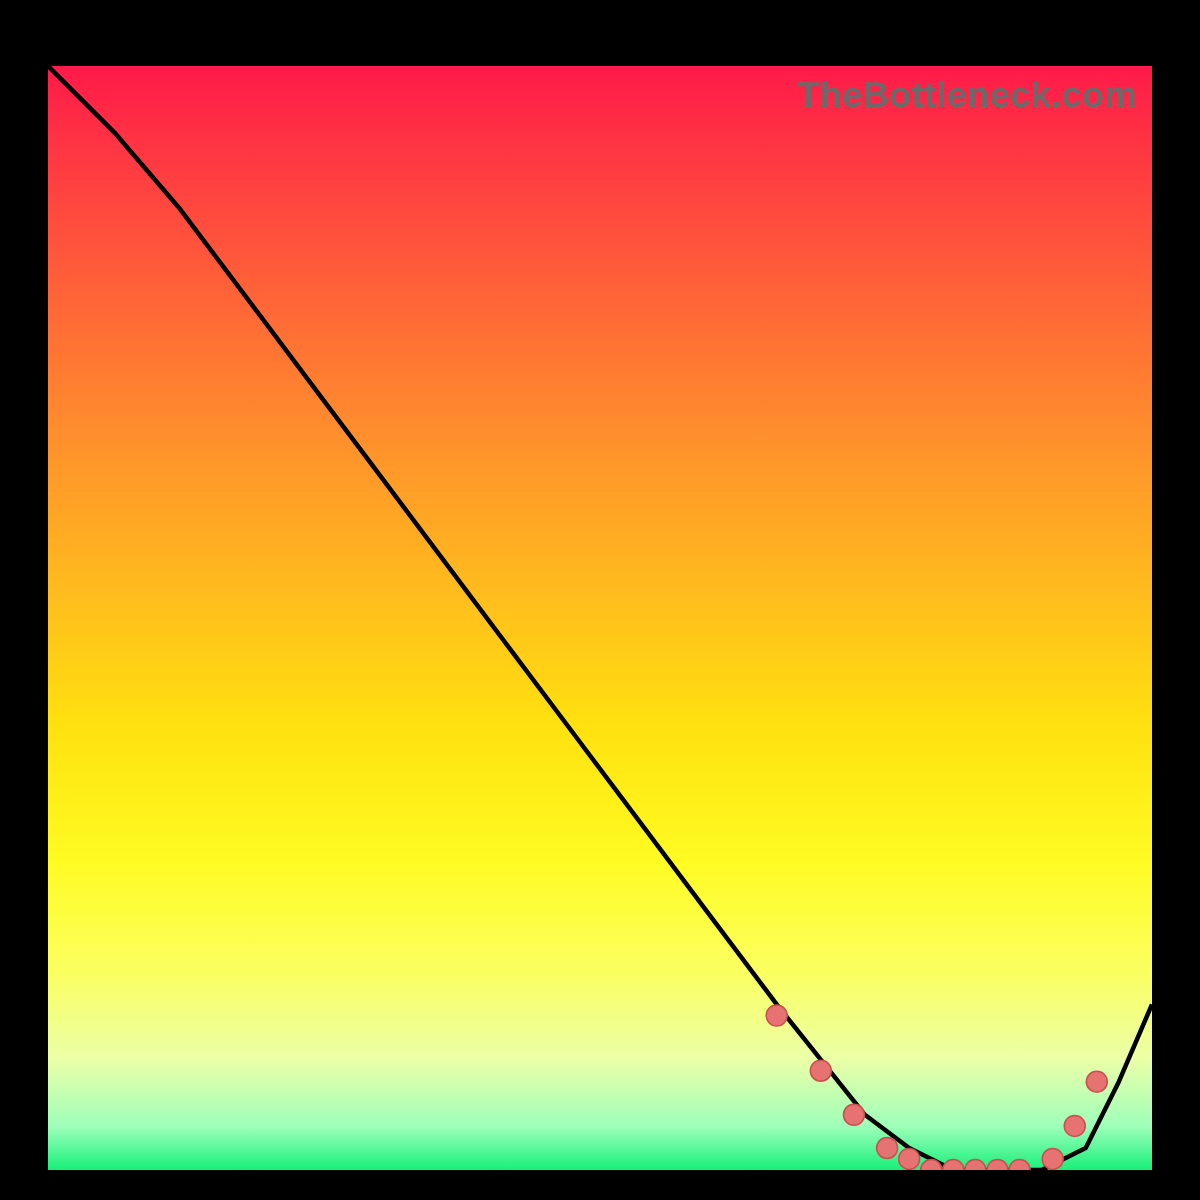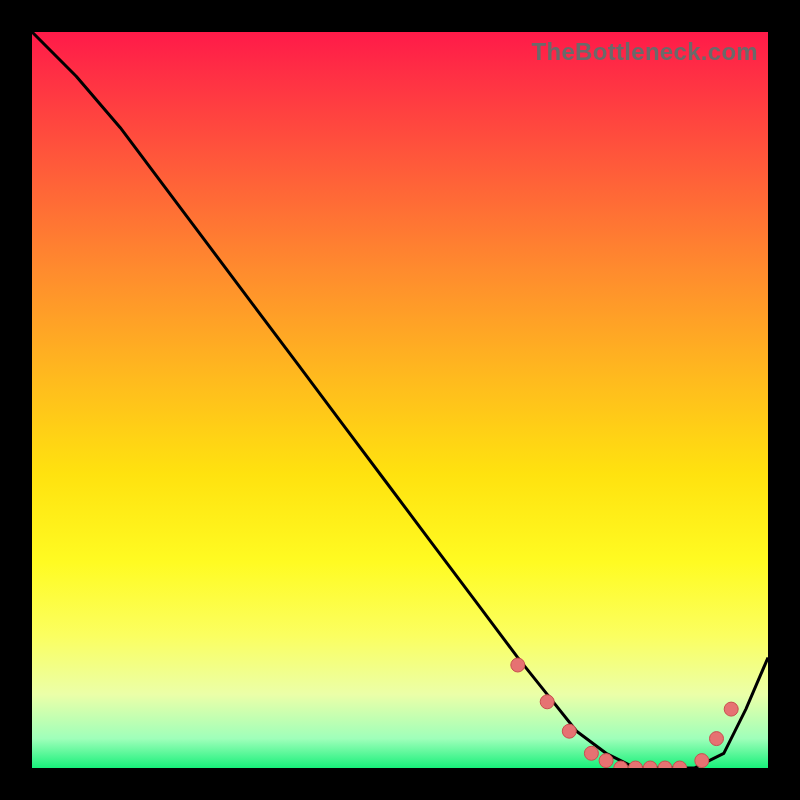--- a/index.html
+++ b/index.html
@@ -7,21 +7,21 @@
     padding: 0;
     width: 800px;
     height: 800px;
     background: #000;
     overflow: hidden;
     font-family: Arial, Helvetica, sans-serif;
   }
   .frame {
     position: absolute;
     left: 32px;
-    top: 32px;
+    top: 44px;
     width: 736px;
     height: 736px;
     background: linear-gradient(to bottom,
       #ff1a49 0%,
       #ff3044 6%,
       #ff5a3a 18%,
       #ff8a2e 32%,
       #ffb71f 46%,
       #ffe20f 60%,
       #fffb22 72%,

